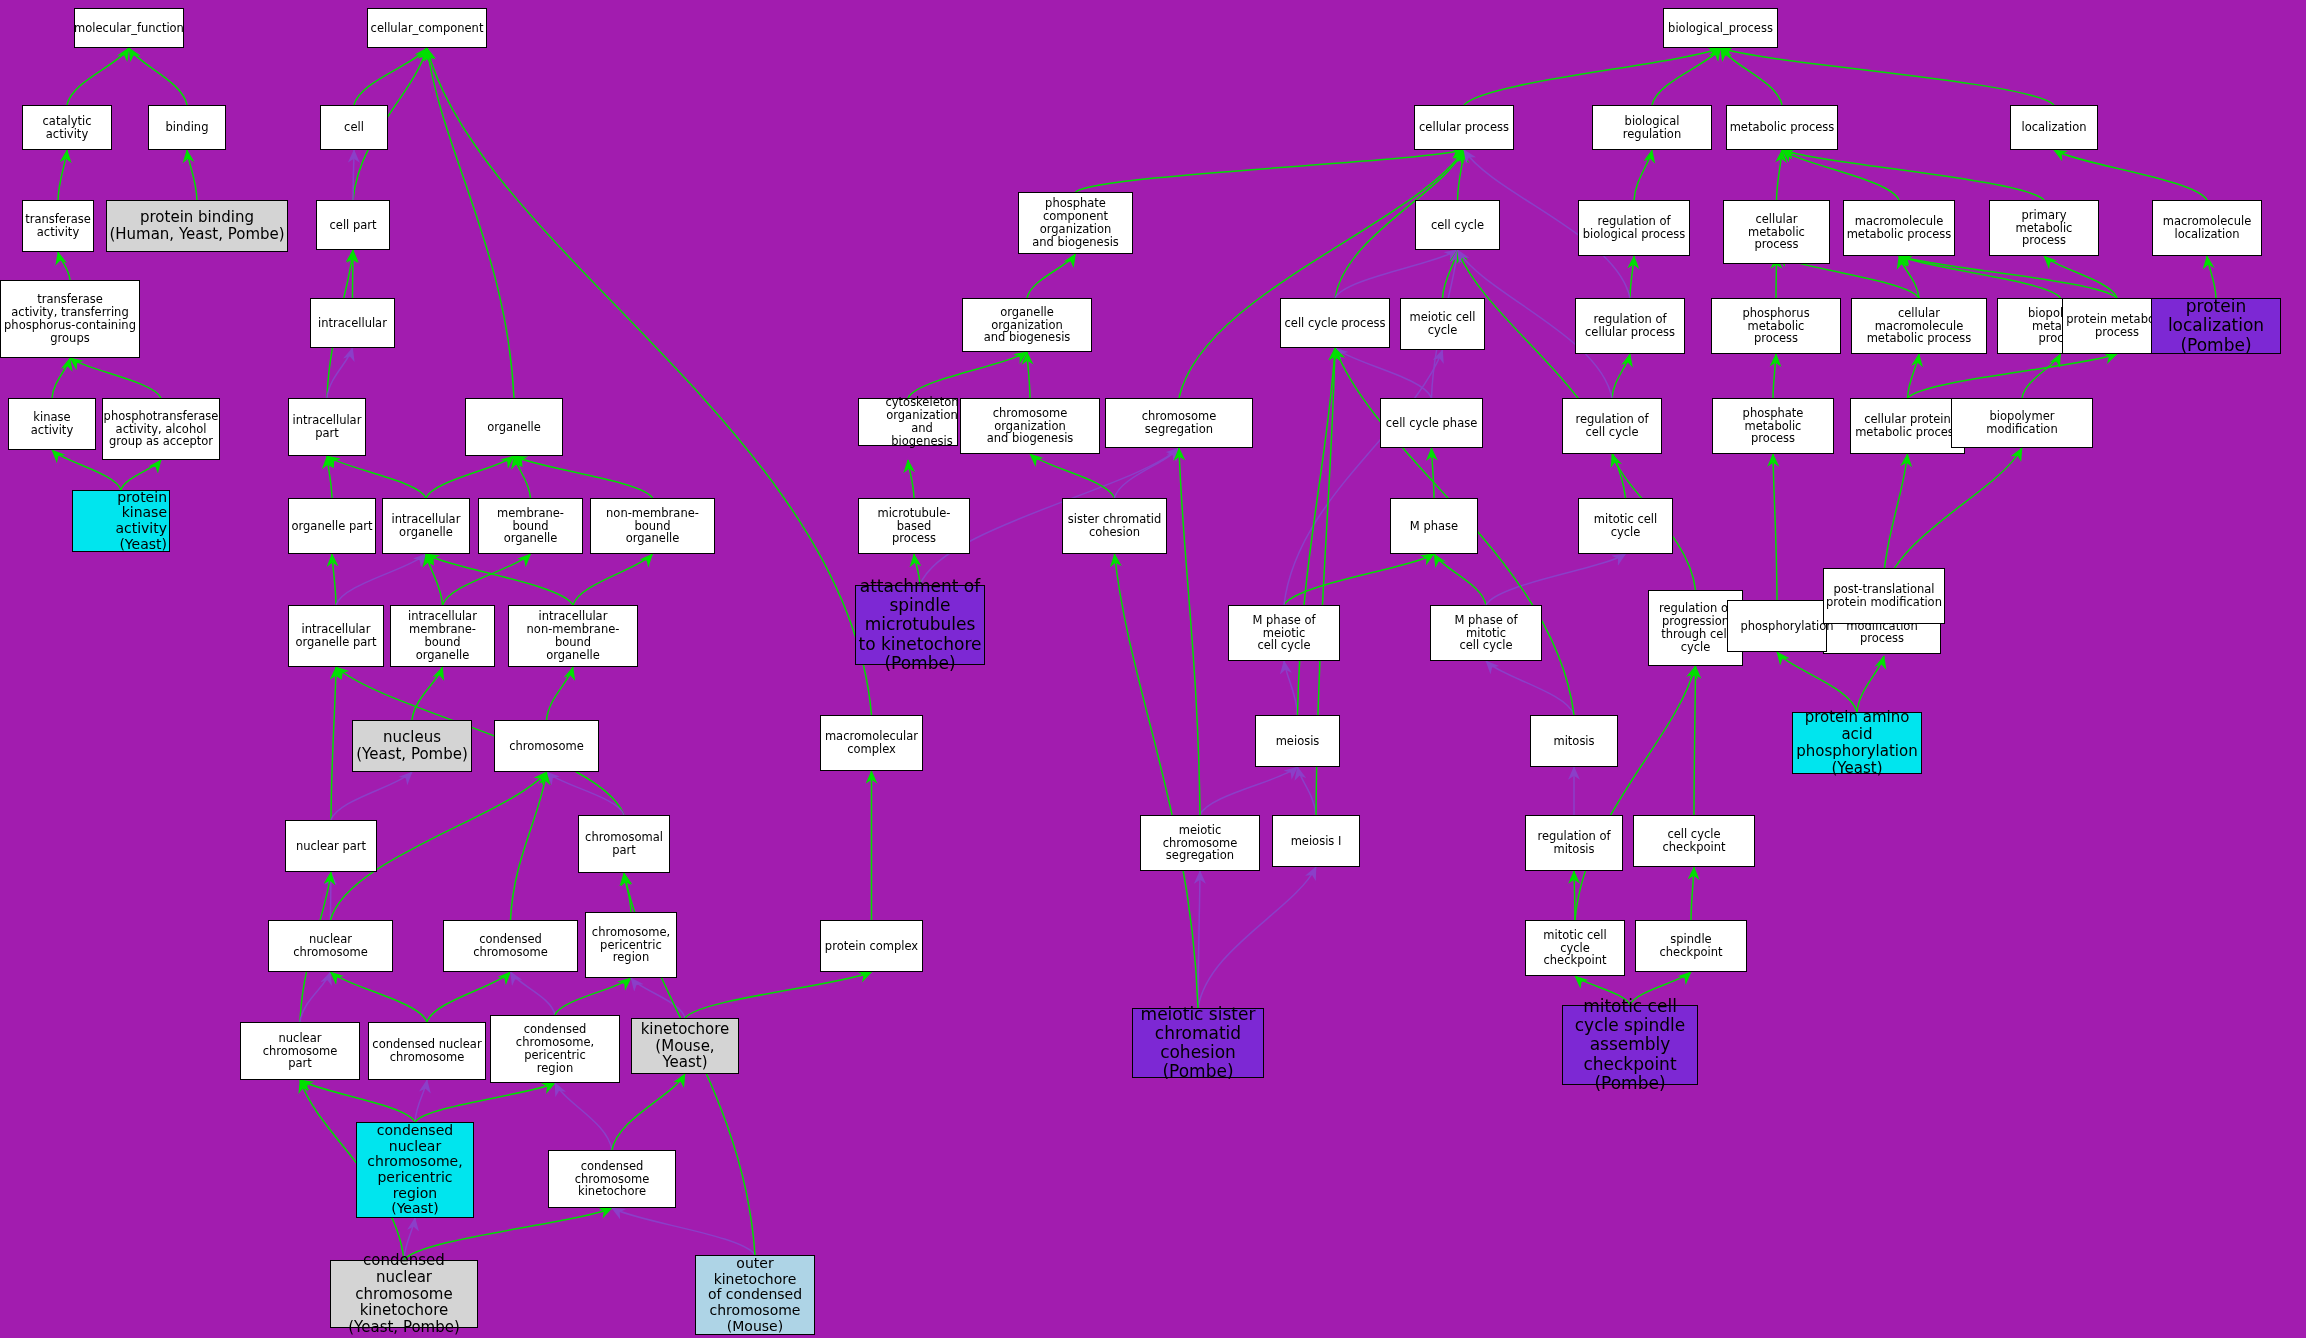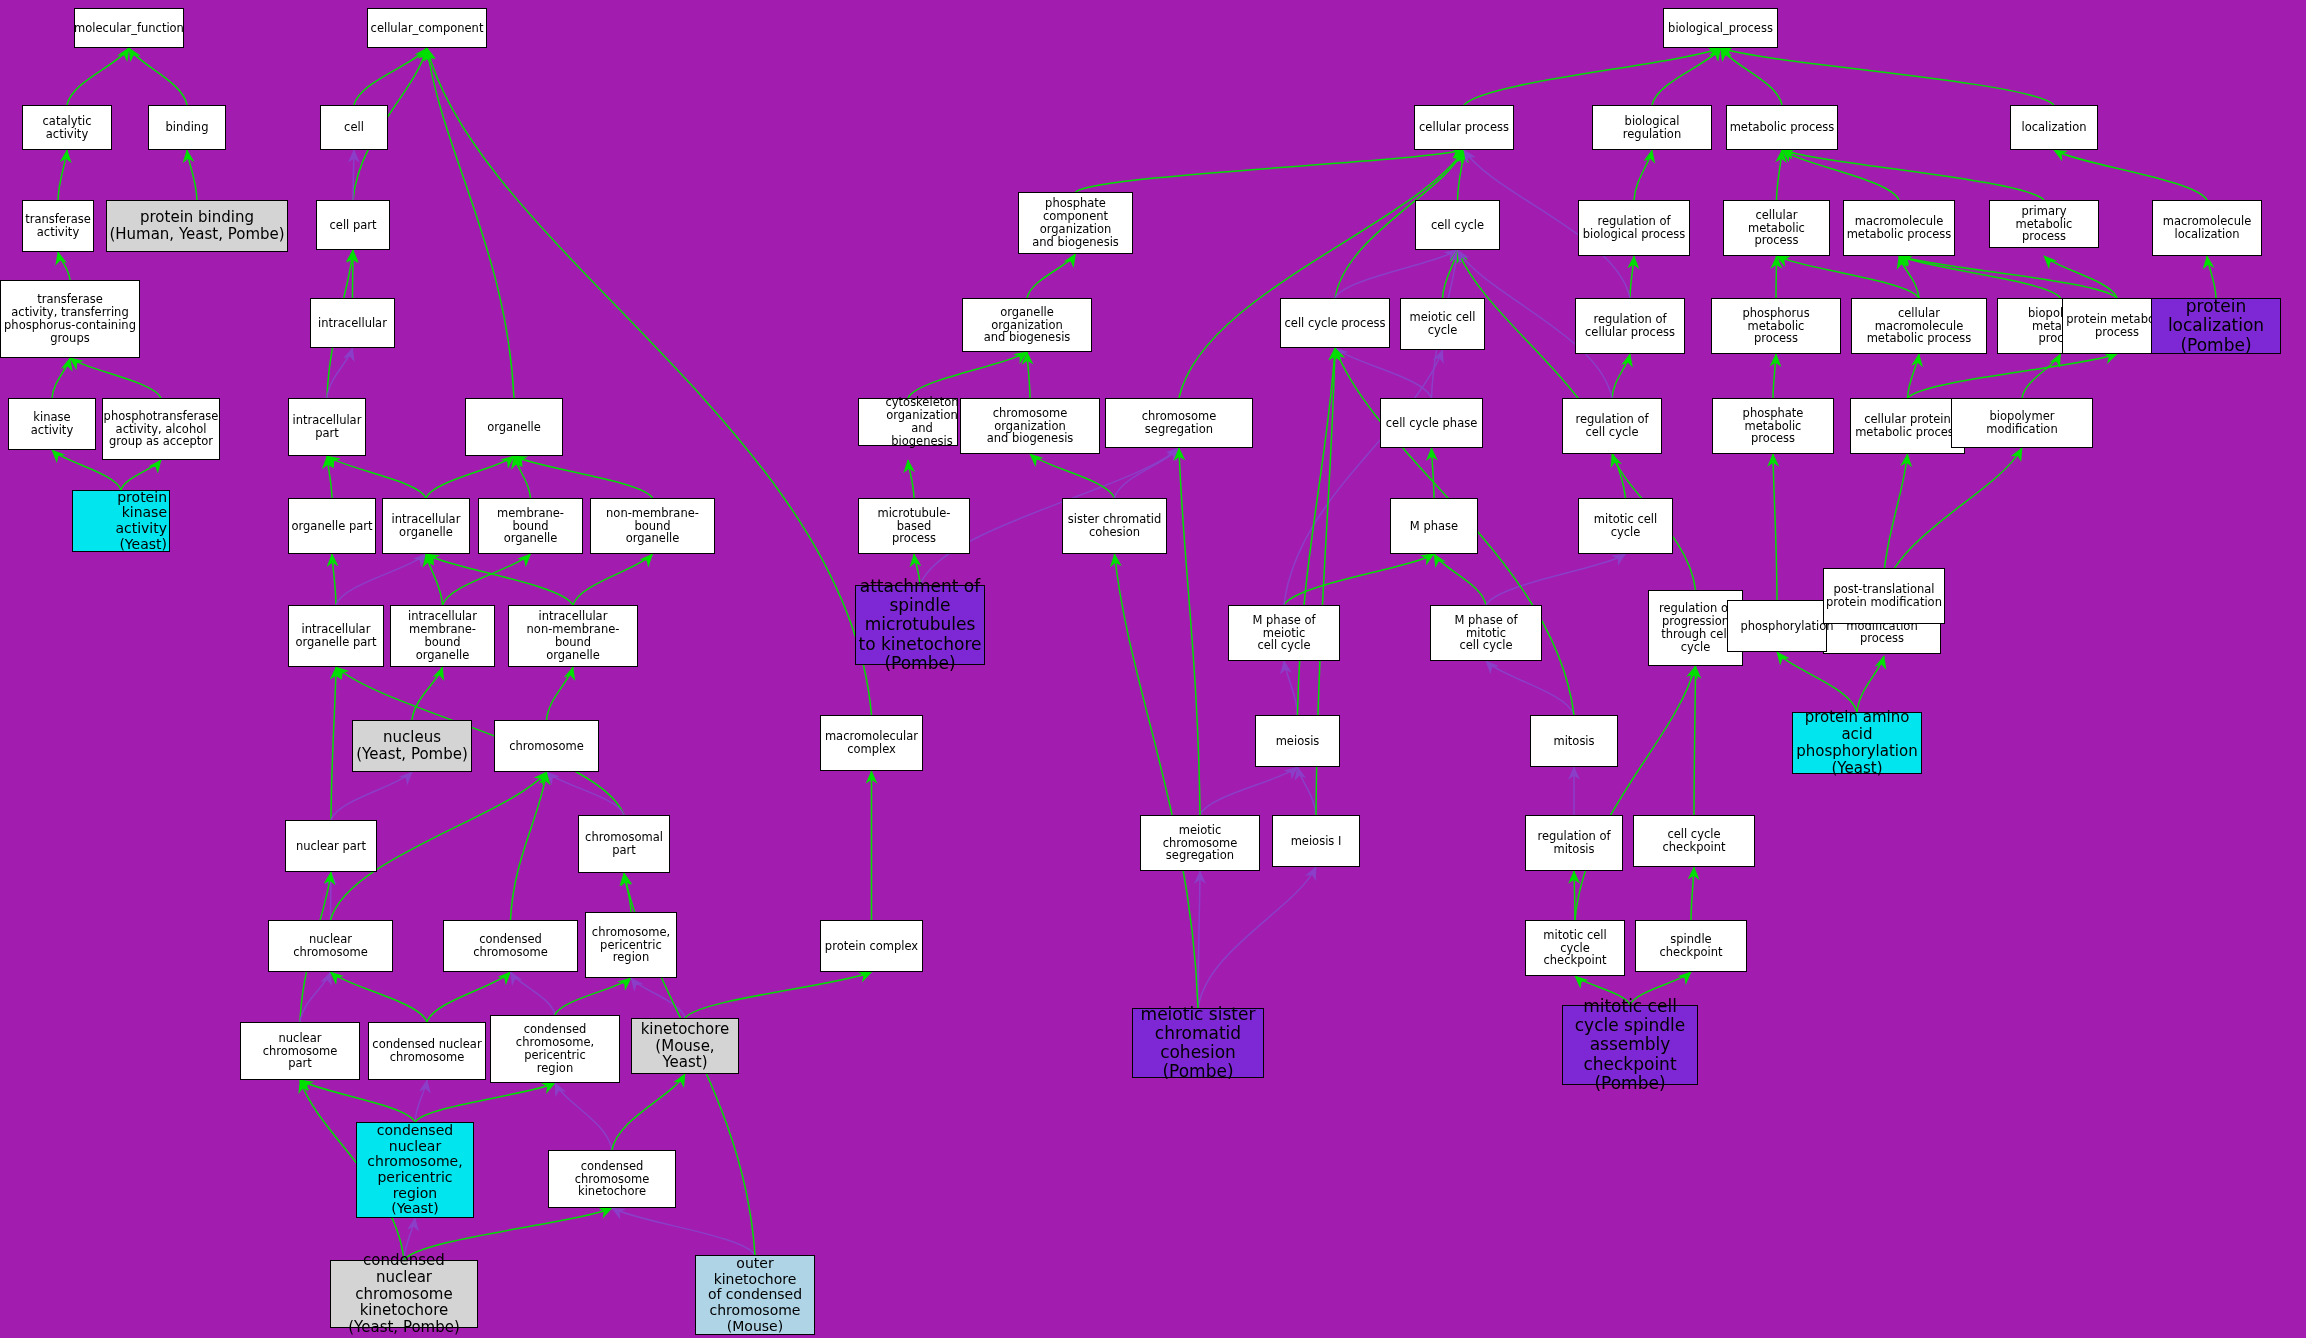--- a/index.html
+++ b/index.html
@@ -208,29 +208,29 @@
 organization
 and biogenesis</span>
       </div>
       <div class="node n-plain" style="left: 1415px; top: 200px; width: 85px; height: 50px;">
         <span class="lbl">cell cycle</span>
       </div>
       <div class="node n-plain" style="left: 1578px; top: 200px; width: 112px; height: 56px;">
         <span class="lbl">regulation of
 biological process</span>
       </div>
-      <div class="node n-plain" style="left: 1723px; top: 200px; width: 107px; height: 56px;">
+      <div class="node n-plain" style="left: 1723px; top: 200px; width: 107px; height: 64px;">
         <span class="lbl">cellular metabolic
 process</span>
       </div>
       <div class="node n-plain" style="left: 1843px; top: 200px; width: 112px; height: 56px;">
         <span class="lbl">macromolecule
 metabolic process</span>
       </div>
-      <div class="node n-plain" style="left: 1989px; top: 200px; width: 110px; height: 48px;">
+      <div class="node n-plain" style="left: 1989px; top: 200px; width: 110px; height: 56px;">
         <span class="lbl">primary metabolic
 process</span>
       </div>
       <div class="node n-plain" style="left: 2152px; top: 200px; width: 110px; height: 56px;">
         <span class="lbl">macromolecule
 localization</span>
       </div>
       <div class="node n-plain" style="left: 0px; top: 280px; width: 140px; height: 78px;">
         <span class="lbl">transferase
 activity, transferring

